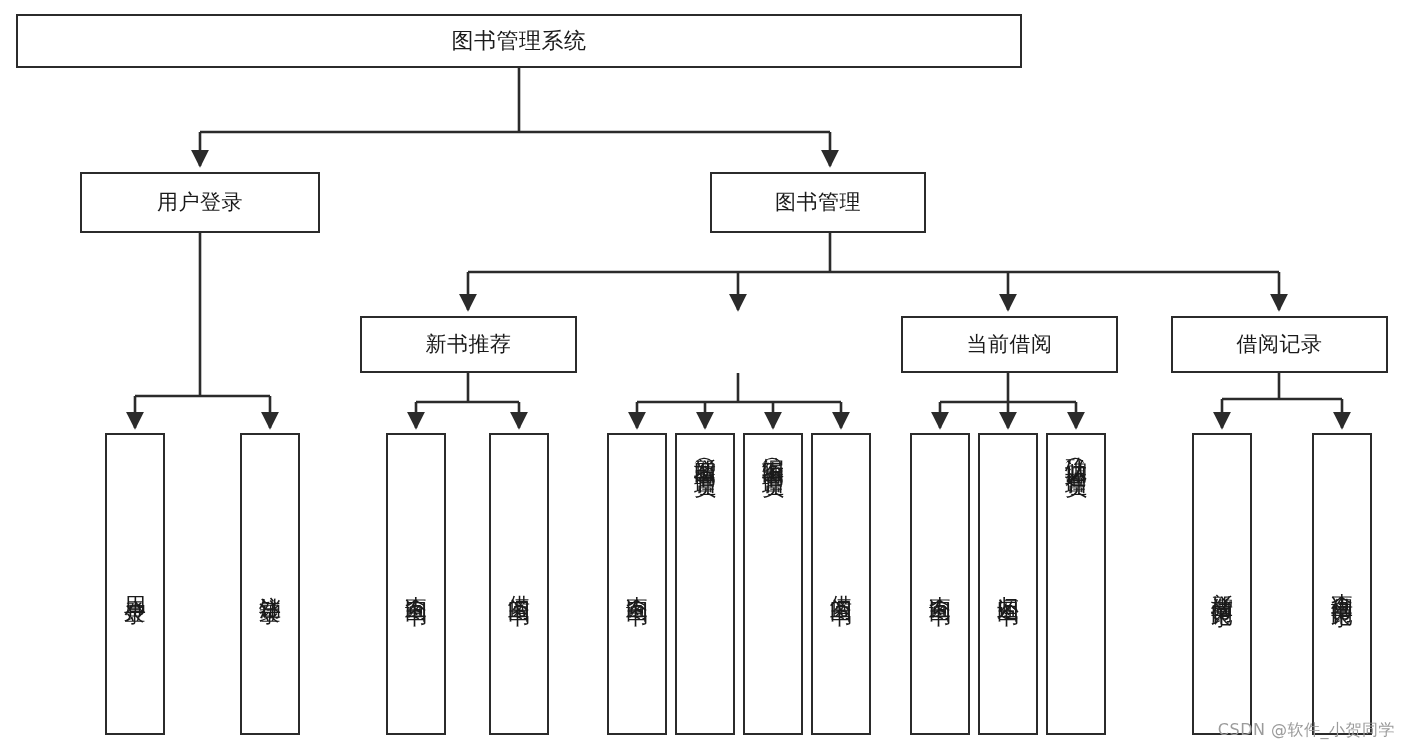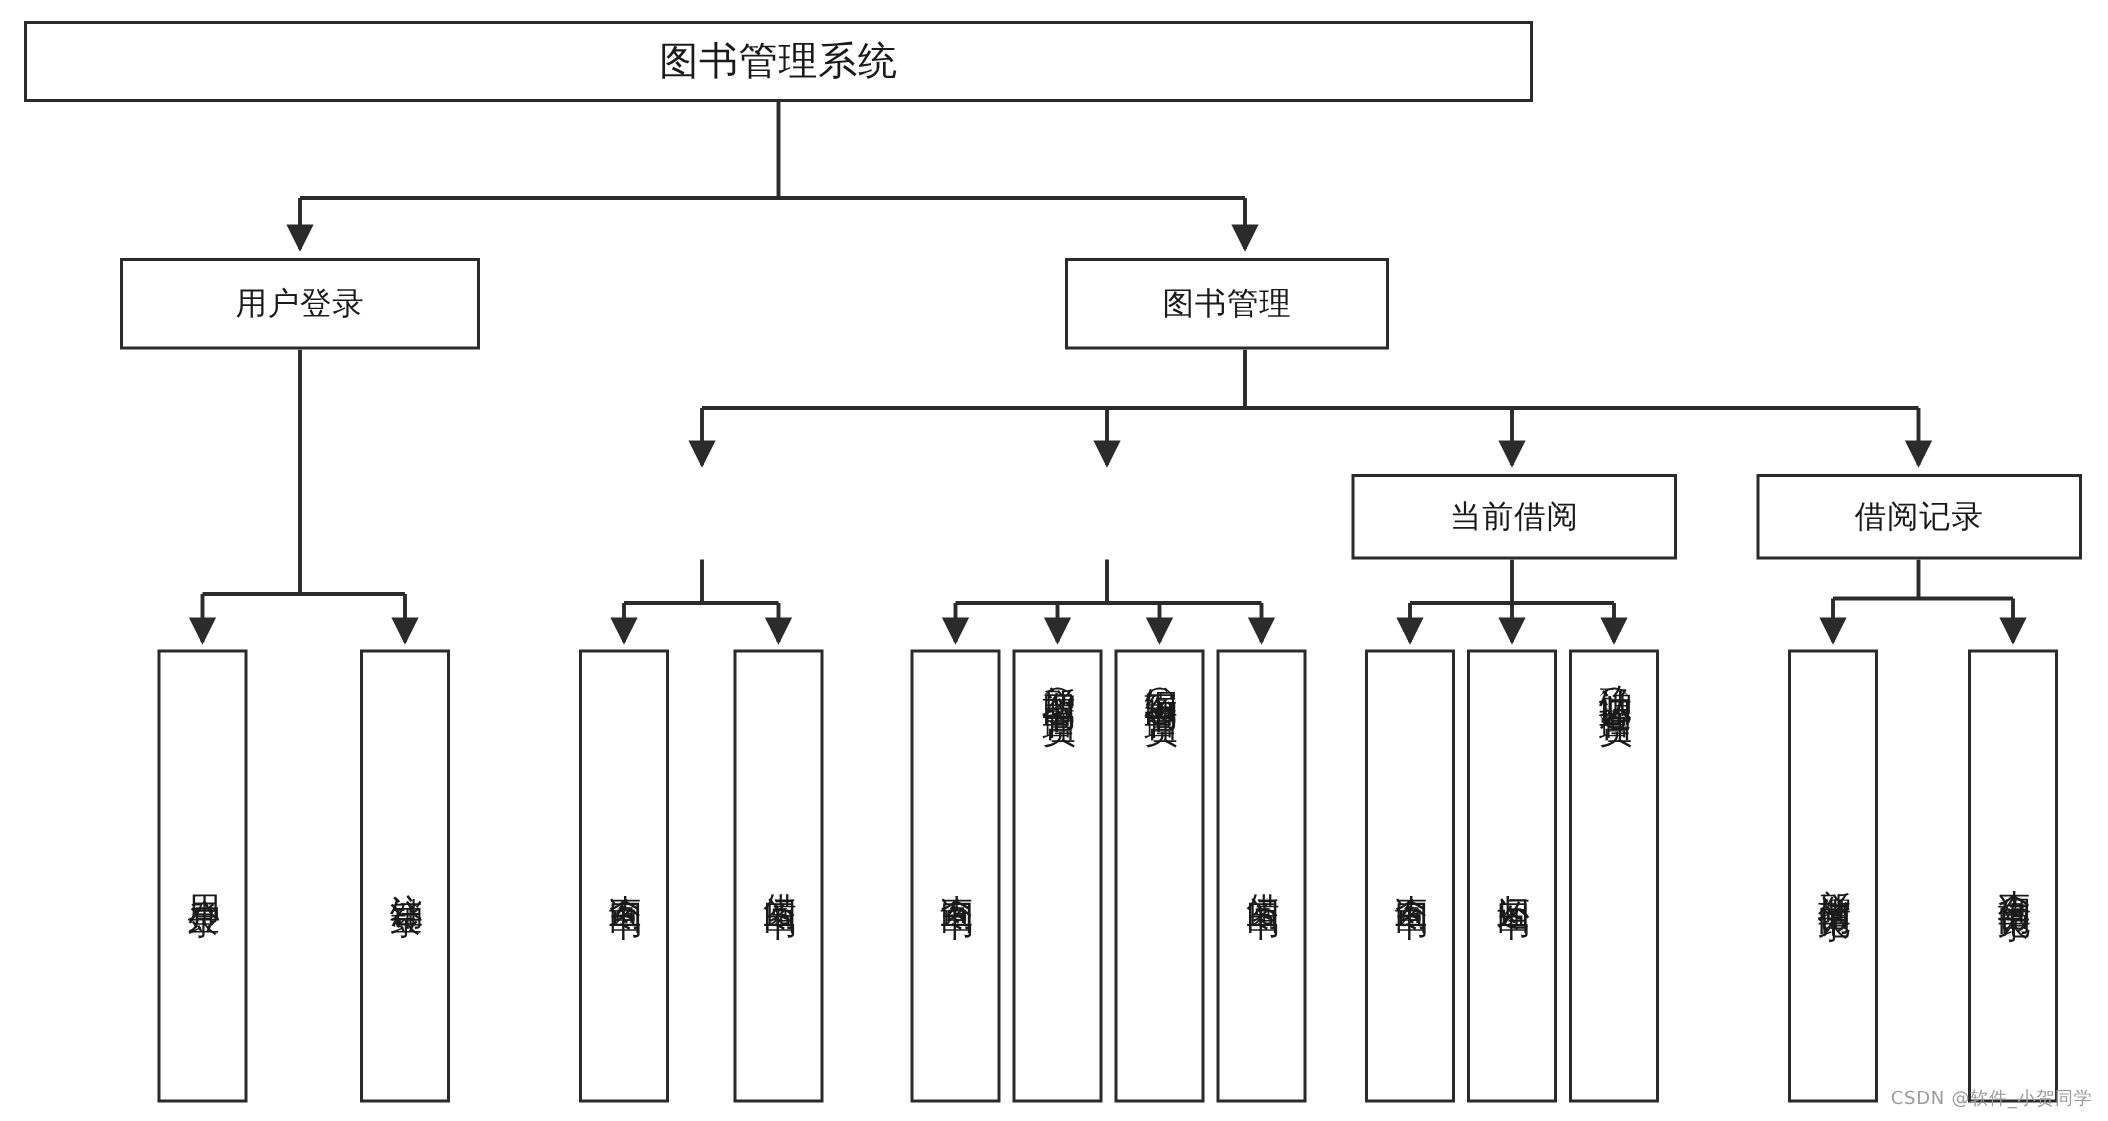--- a/index.html
+++ b/index.html
@@ -41,22 +41,21 @@
     text-align: center;
     line-height: 1.28;
     white-space: pre;
   }
   
   .node.h .lbl {
     font-size: 21px;
     letter-spacing: 0.5px;
   }
   .node.root .lbl {
-    font-size: 26px;
-    font-family: Liberation Serif, serif;
+    font-size: 22px;
   }
   
   .node.v {
     align-items: center;
     justify-content: center;
     padding: 4px 0;
   }
   .node.v.top {
     align-items: flex-start;
   }
@@ -65,21 +64,21 @@
     text-orientation: upright;
     font-size: 22px;
     line-height: 1;
     letter-spacing: 3px;
     white-space: nowrap;
   }
   #watermark {
     position: absolute;
     right: 10px;
     bottom: 6px;
-    font-size: 12px;
+    font-size: 16px;
     color: #9b9b9b;
     letter-spacing: 0.5px;
     white-space: nowrap;
     font-family: "DejaVu Sans", "Liberation Sans", sans-serif;
   }
 </style>
 </head>
 <body>
 
 <div id="canvas">
@@ -138,20 +137,23 @@
     <span class="lbl">图书管理系统</span>
   </div>
 
   <div class="node h" style="left:80px; top:172px; width:240px; height:61px;">
     <span class="lbl">用户登录</span>
   </div>
   <div class="node h" style="left:710px; top:172px; width:216px; height:61px;">
     <span class="lbl">图书管理</span>
   </div>
 
+  <div class="node h" style="left:360px; top:316px; width:217px; height:57px;">
+    <span class="lbl">新书推荐</span>
+  </div>
   <div class="node h" style="left:901px; top:316px; width:217px; height:57px;">
     <span class="lbl">当前借阅</span>
   </div>
   <div class="node h" style="left:1171px; top:316px; width:217px; height:57px;">
     <span class="lbl">借阅记录</span>
   </div>
 
   <div class="node v" style="left:105px; top:433px; width:60px; height:302px;">
     <span class="lbl">用户登录</span>
   </div>

